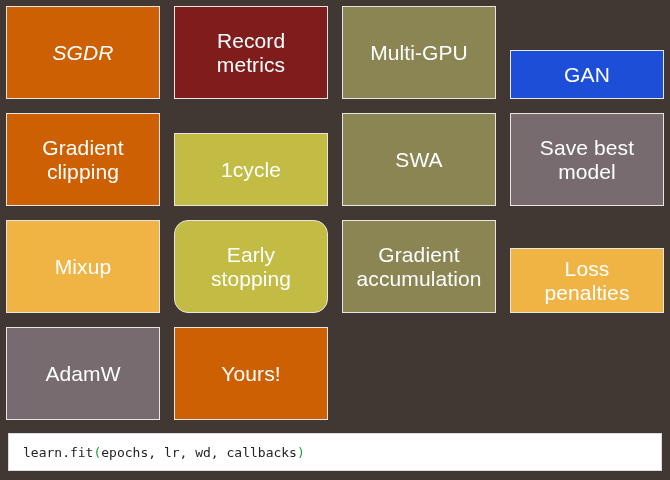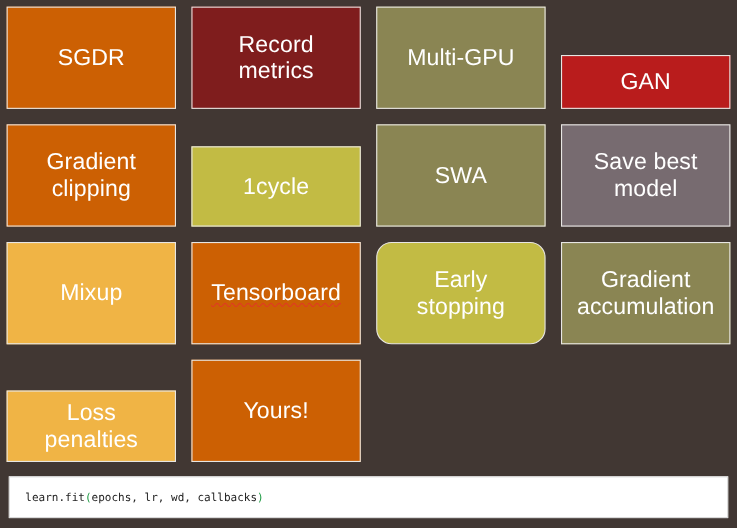--- a/index.html
+++ b/index.html
@@ -65,78 +65,78 @@
     width: 654px;
     height: 38px;
     background: #ffffff;
     border: 1px solid #d9d9d9;
     box-sizing: border-box;
     display: flex;
     align-items: center;
   }
   #code-text {
     font-family: "DejaVu Sans Mono", "Liberation Mono", monospace;
-    font-size: 10px;
+    font-size: 13px;
     color: #232323;
     padding-left: 14px;
     white-space: pre;
     letter-spacing: 0px;
   }
   .tok-paren { color: #1d9a43; }
 </style>
 </head>
 <body>
 
 <div id="slide">
 
   <div id="tile-grid">
-      <div class="tile" style="background-color: rgb(204, 96, 3);">
+      <div class="tile" style="background-color: rgb(204, 96, 3); font-style: italic;">
         <span class="tile-label">SGDR</span>
       </div>
       <div class="tile" style="background-color: #7f1d1d; text-align: right;">
         <span class="tile-label">Record
 metrics</span>
       </div>
       <div class="tile" style="background-color: rgb(138, 133, 83);">
         <span class="tile-label">Multi-GPU</span>
       </div>
-      <div class="tile" style="background-color: #b91c1c; margin-top: 44px;">
+      <div class="tile" style="background-color: #1d4ed8; margin-top: 44px;">
         <span class="tile-label">GAN</span>
       </div>
       <div class="tile" style="background-color: rgb(204, 96, 3);">
         <span class="tile-label">Gradient
 clipping</span>
       </div>
       <div class="tile" style="background-color: rgb(194, 187, 68); margin-top: 20px;">
         <span class="tile-label">1cycle</span>
       </div>
       <div class="tile" style="background-color: rgb(138, 133, 83); justify-content: center;">
         <span class="tile-label">SWA</span>
       </div>
       <div class="tile" style="background-color: rgb(119, 107, 112);">
         <span class="tile-label">Save best
 model</span>
       </div>
       <div class="tile" style="background-color: rgb(240, 180, 69);">
         <span class="tile-label">Mixup</span>
       </div>
-      <div class="tile" style="background-color: rgb(204, 96, 3);">
-        <span class="tile-label misspelled">Tensorboard</span>
-      </div>
       <div class="tile" style="background-color: rgb(194, 187, 68); border-radius: 14px;">
         <span class="tile-label">Early
 stopping</span>
       </div>
       <div class="tile" style="background-color: rgb(138, 133, 83);">
         <span class="tile-label">Gradient
 accumulation</span>
       </div>
       <div class="tile" style="background-color: rgb(240, 180, 69); margin-top: 28px;">
         <span class="tile-label">Loss
 penalties</span>
+      </div>
+      <div class="tile" style="background-color: rgb(119, 107, 112);">
+        <span class="tile-label">AdamW</span>
       </div>
       <div class="tile" style="background-color: rgb(204, 96, 3);">
         <span class="tile-label">Yours!</span>
       </div>
     </div>
 
   <div id="code-bar">
     <div id="code-text"><span>learn.fit</span><span class="tok-paren">(</span><span>epochs, lr, wd, callbacks</span><span class="tok-paren">)</span></div>
   </div>
 

